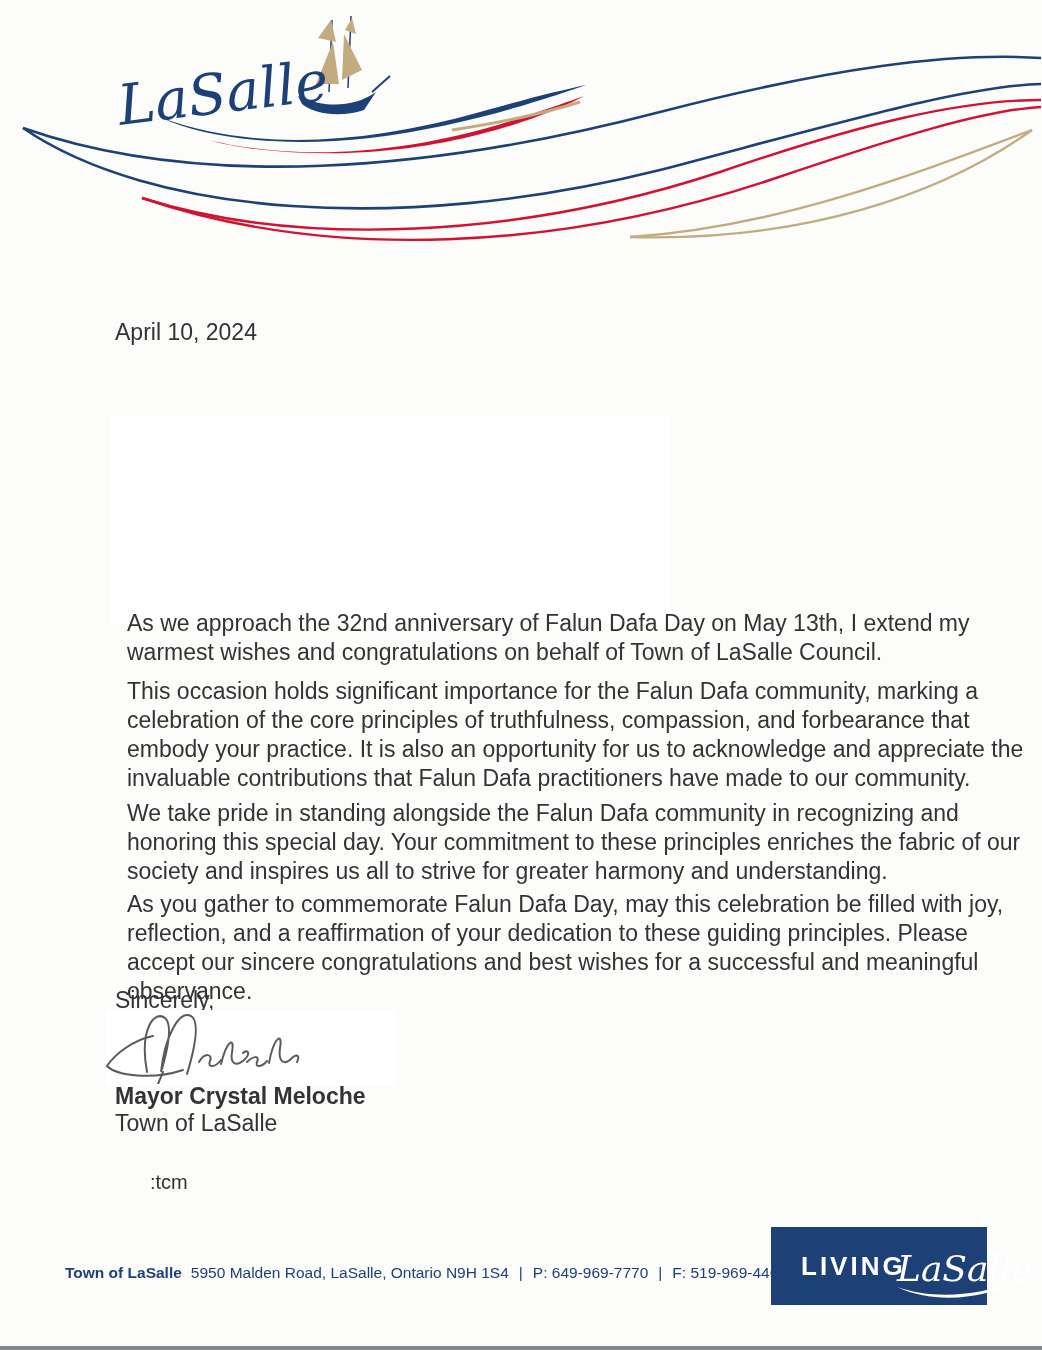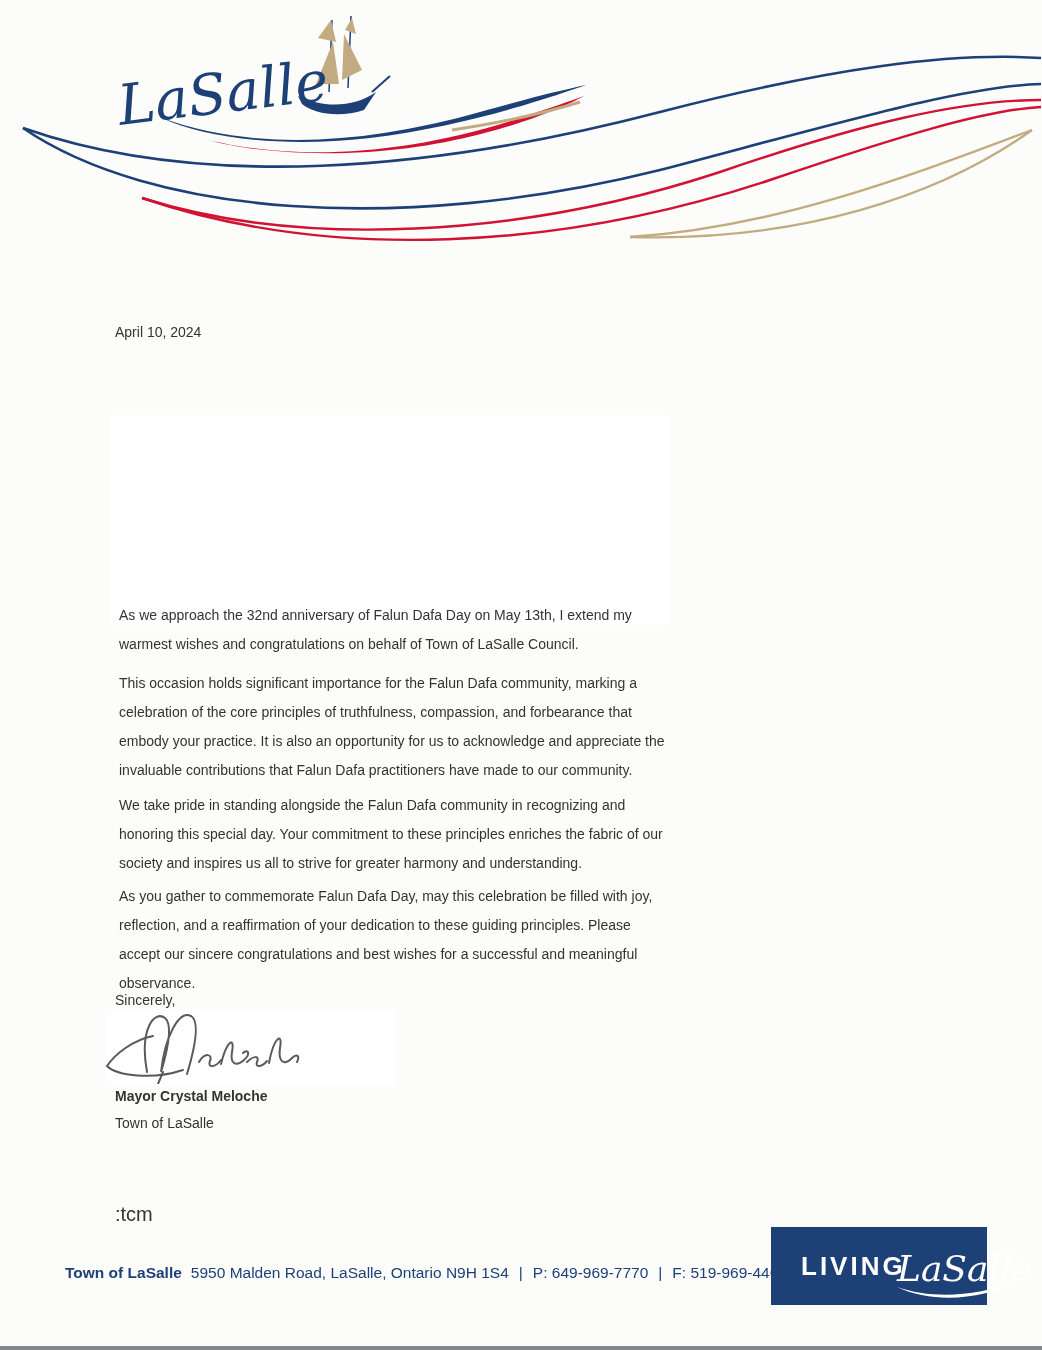--- a/index.html
+++ b/index.html
@@ -12,32 +12,32 @@
     background:var(--page); overflow:hidden;
     font-family:"Liberation Sans", sans-serif; color:var(--ink);
   }
   .letterhead{position:absolute; top:0; left:0;}
   .wordmark{fill:var(--navy); font-family:"DejaVu Serif", serif; font-style:italic;}
   .fill-navy{fill:var(--navy);} .fill-tan{fill:var(--tan);} .fill-red{fill:var(--red);}
   .stroke-navy{stroke:var(--navy); fill:none;}
   .stroke-red{stroke:var(--red); fill:none;}
   .stroke-tan{stroke:var(--tan); fill:none;}
   .redaction{position:absolute; left:110px; top:415px; width:560px; height:210px; background:#ffffff;}
-  .textline{position:absolute; left:115px; font-size:14px; line-height:29px; white-space:pre-line;}
+  .textline{position:absolute; left:115px; font-size:23px; line-height:29px; white-space:pre-line;}
   .date{top:318px;}
   .salutation{top:554px;}
   .p1{top:597px;} .p2{top:665px;} .p3{top:787px;} .p4{top:878px;}
-  p.textline{margin:4px; width:900px;}
+  p.textline{margin:12px; width:900px;}
   .closing{top:986px;}
   .sig-bg{position:absolute; left:106px; top:1010px; width:290px; height:76px; background:#ffffff;}
   .signature{position:absolute; left:103px; top:1006px;}
   .signature path{stroke:var(--sig); stroke-width:2; fill:none; stroke-linecap:round;}
   .sig-name{top:1082px;font-weight:bold;}
   .sig-org{top:1109px;}
-  .initials{top:1200px; font-size:20px;}
+  .initials{top:1168px; font-size:20px;margin-left:35px;}
   .footer{
     position:absolute; left:65px; top:1264px; font-size:15.5px; color:var(--navy);
     display:flex; align-items:baseline; white-space:nowrap;
   }
   .footer .bold{font-weight:bold;}
   .footer .org{margin-right:9px;}
   .footer .sep{margin:0 10px; color:var(--navy);}
   .living-badge{
     position:absolute; left:771px; top:1227px; width:216px; height:78px;
     background:var(--navy);

